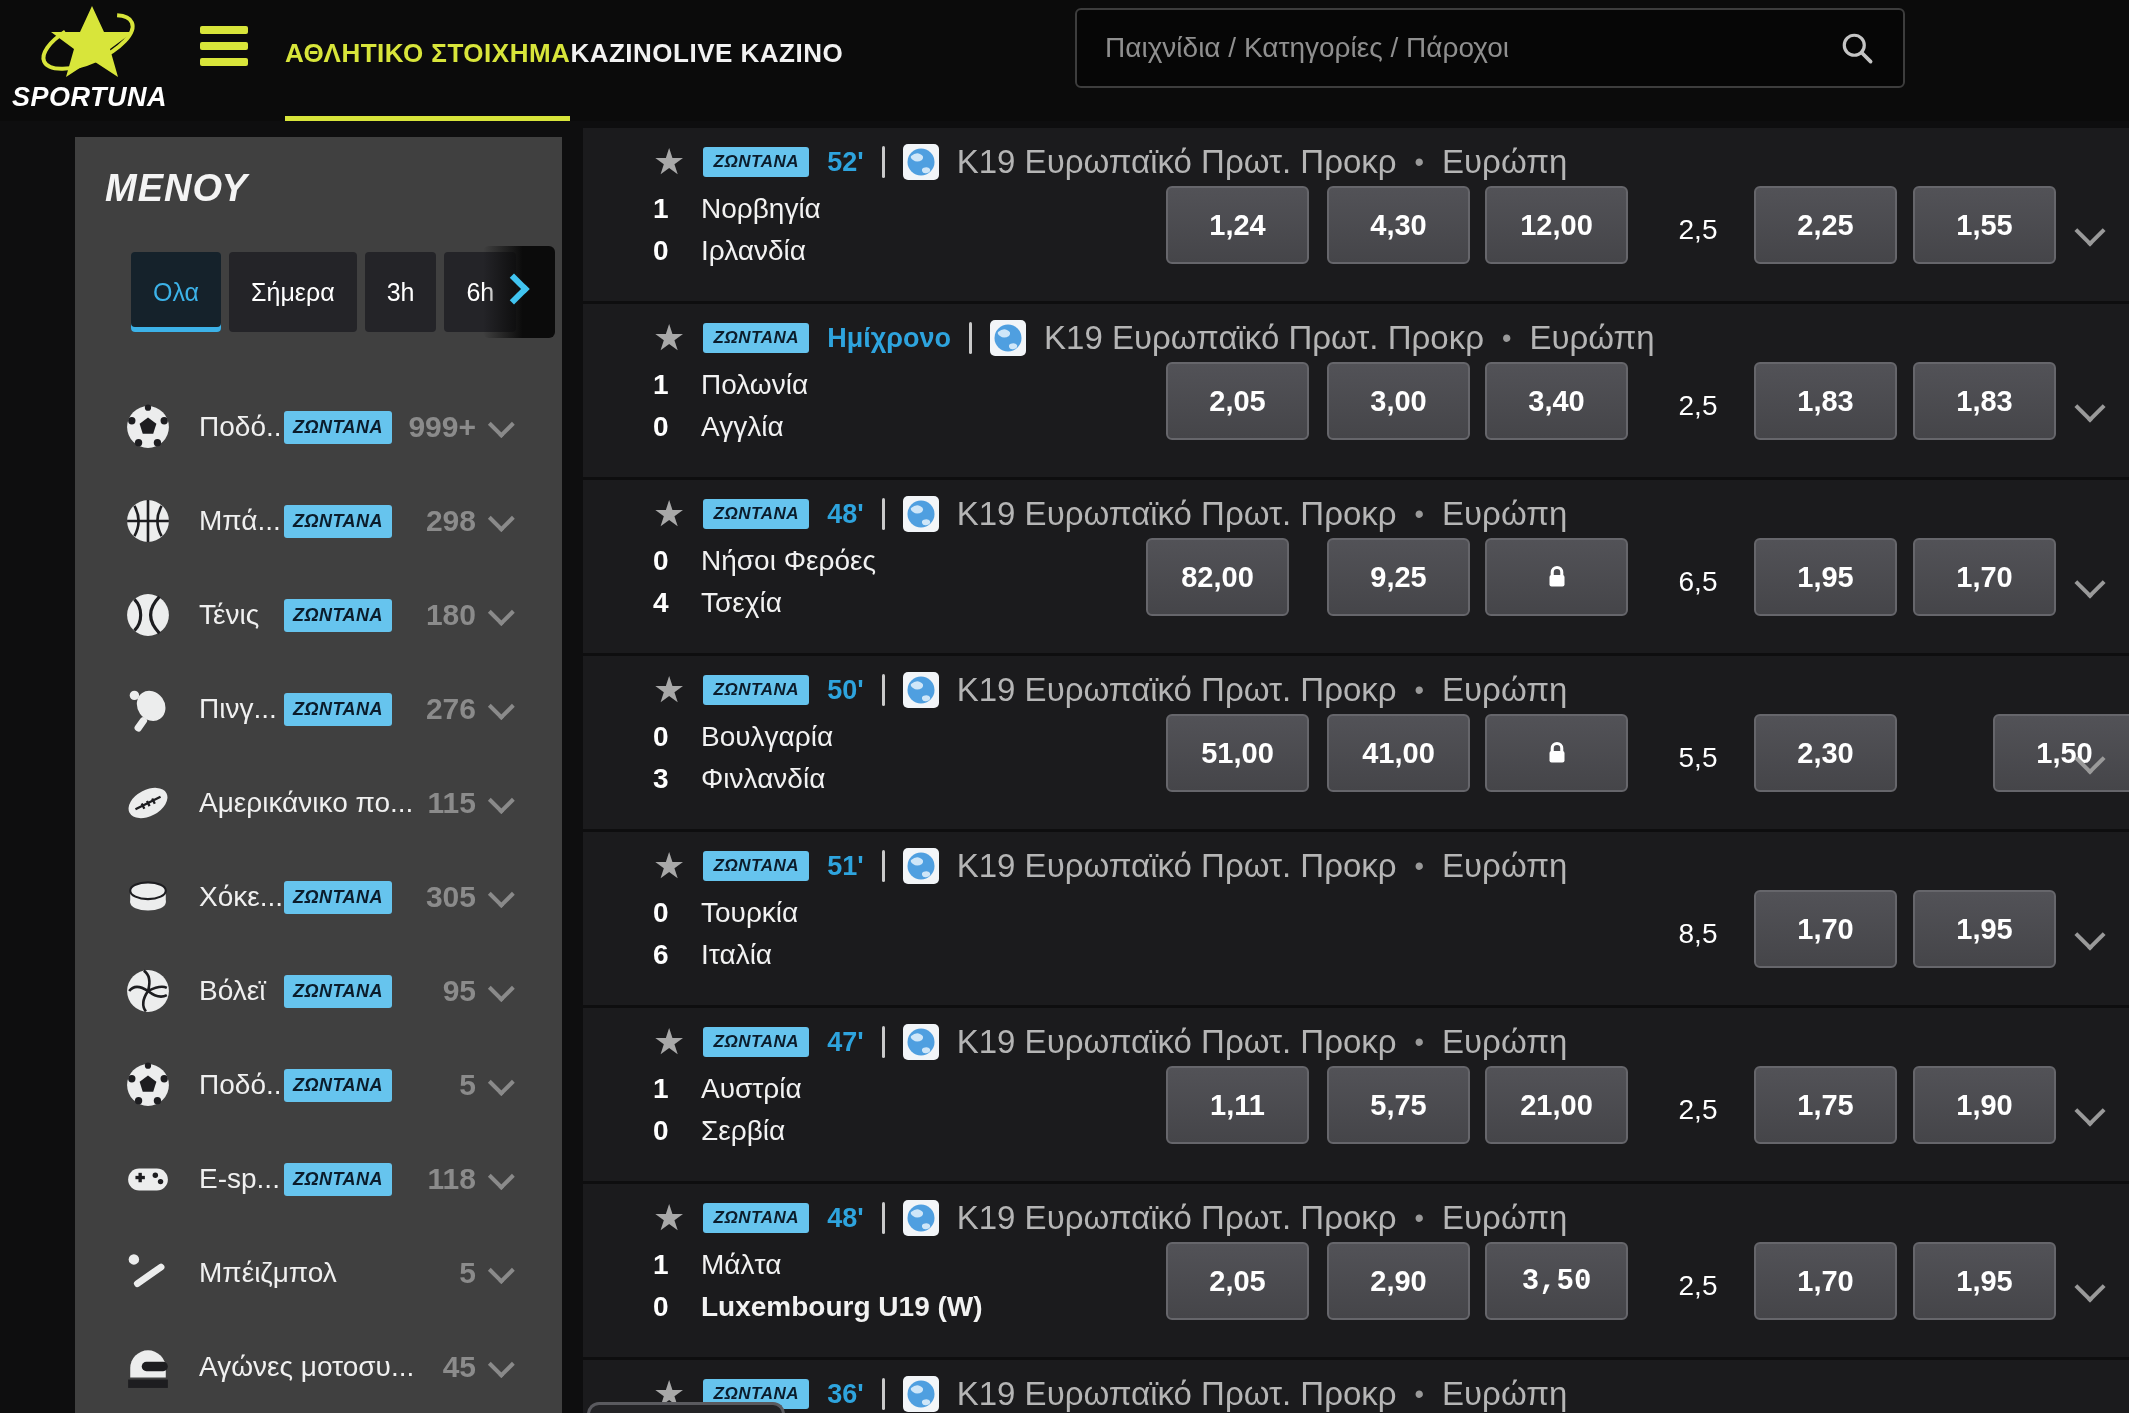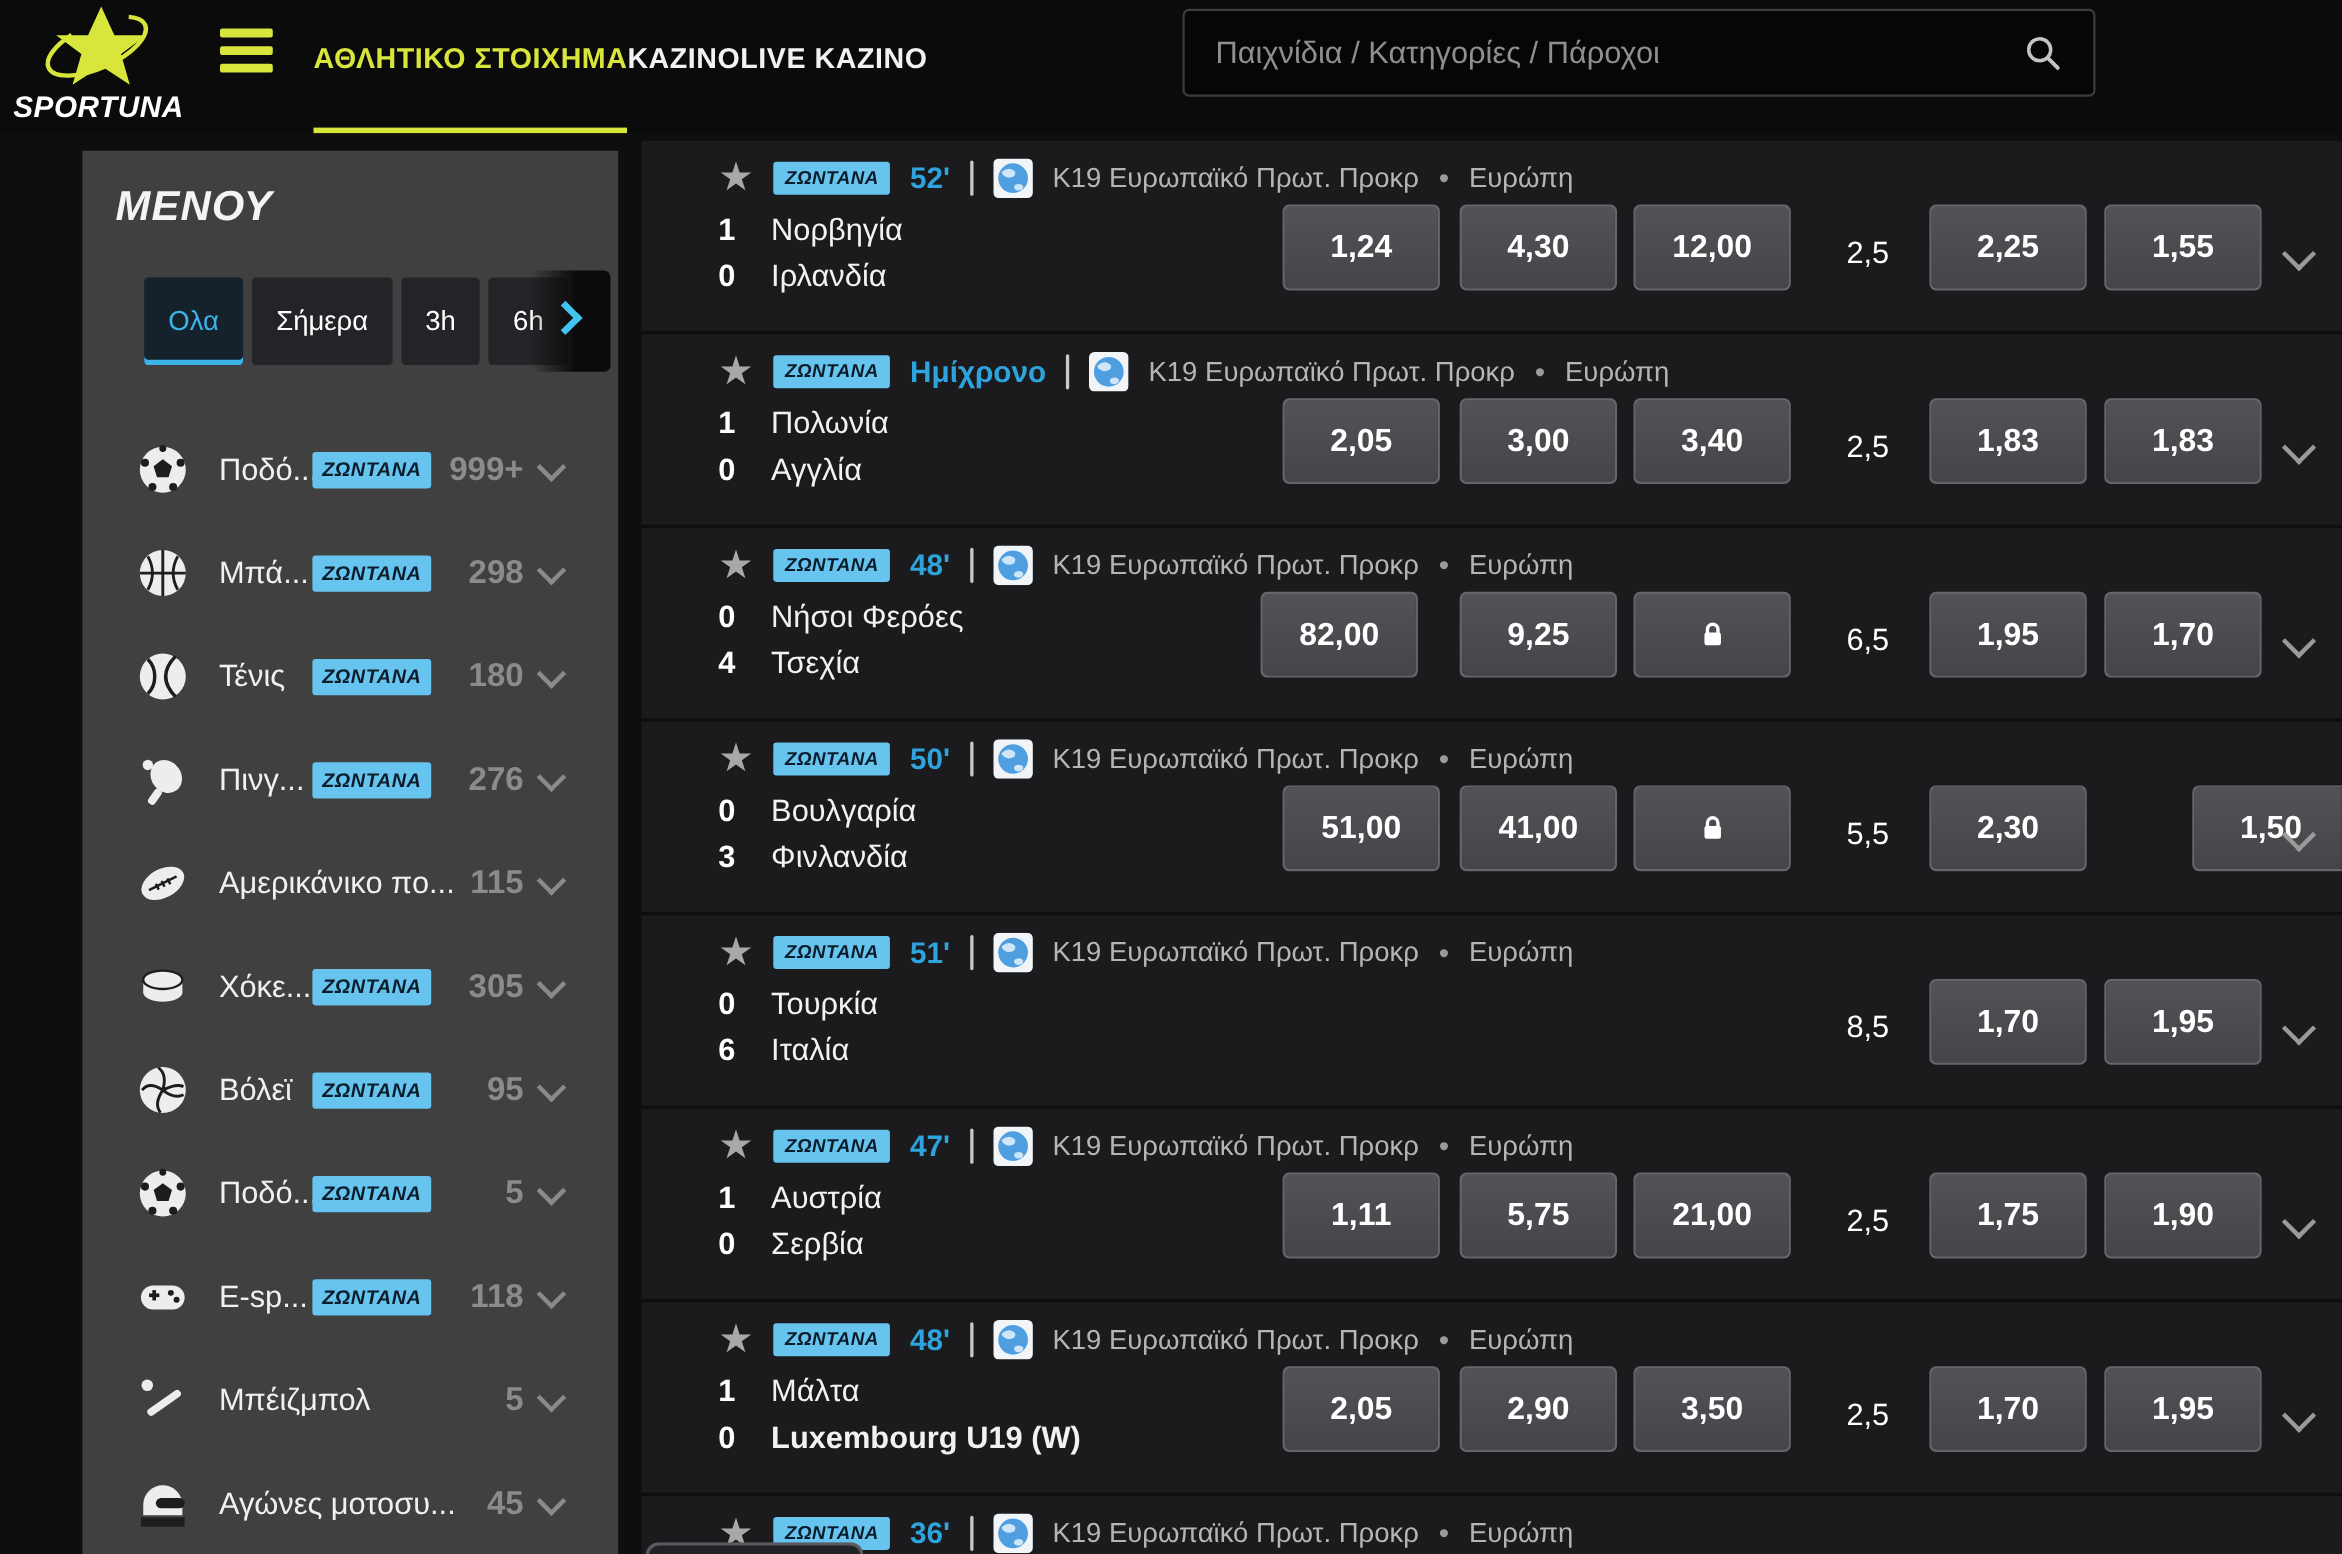--- a/index.html
+++ b/index.html
@@ -51,21 +51,21 @@
               border-bottom:4px solid #8a8a8a;transform:rotate(45deg) translateY(-4px);}
 
   
   .main{position:absolute;left:583px;top:121px;width:1546px;height:1292px;background:#0e0e0f;padding-top:7px;box-sizing:border-box;}
   .match{position:relative;height:173px;background:#1b1b1d;margin-bottom:3px;}
   .m-head{position:absolute;left:70px;top:16px;height:36px;display:flex;align-items:center;gap:18px;}
   .m-star{font-family:"DejaVu Sans",sans-serif;font-size:36px;color:#a8a8a8;line-height:36px;cursor:pointer;}
   .match .live-badge{width:106px;height:30px;font-size:17px;cursor:default;}
   .m-time{color:#2ea4de;font-weight:bold;font-size:27px;white-space:nowrap;}
   .m-pipe{width:3px;height:32px;background:#c9c9c9;border-radius:2px;}
-  .m-league,.m-region{color:#b5b5b5;font-size:25px;white-space:nowrap;}
+  .m-league,.m-region{color:#b5b5b5;font-size:33px;white-space:nowrap;}
   .m-bullet{color:#9a9a9a;font-size:27px;}
   .m-teams{position:absolute;left:70px;top:60px;}
   .t-line{display:flex;align-items:center;height:42px;}
   .t-score{width:34px;font-size:28px;font-weight:bold;color:#fff;}
   .t-name{font-size:28px;color:#f2f2f2;margin-left:14px;white-space:nowrap;}
   .t-name.strong{font-weight:bold;}
   .odd-btn{position:absolute;top:58px;width:143px;height:78px;border-radius:6px;
            background:linear-gradient(#525257,#454549);border:2px solid #66666b;
            display:flex;align-items:center;justify-content:center;
            font-size:29px;font-weight:bold;color:#fff;cursor:pointer;box-sizing:border-box;}
@@ -500,21 +500,21 @@
             <span class="t-score">1</span>
             <span class="t-name">Μάλτα</span>
           </div>
           <div class="t-line">
             <span class="t-score">0</span>
             <span class="t-name strong">Luxembourg U19 (W)</span>
           </div>
         </div>
         <div class="odd-btn" style="left: 583px;">2,05</div>
         <div class="odd-btn" style="left: 744px;">2,90</div>
-        <div class="odd-btn" style="left: 902px;">3,50</div>
+        <div class="odd-btn" style="left: 902px; font-family: Liberation Mono, monospace;">3,50</div>
         <div class="m-line">2,5</div>
         <div class="odd-btn" style="left: 1171px;">1,70</div>
         <div class="odd-btn" style="left: 1330px;">1,95</div>
         <div class="m-chev"></div>
       </div>
       <div class="match">
         <div class="m-head">
           <span class="m-star">★</span>
           <span class="live-badge">ΖΩΝΤΑΝΑ</span>
           <span class="m-time">36'</span>

